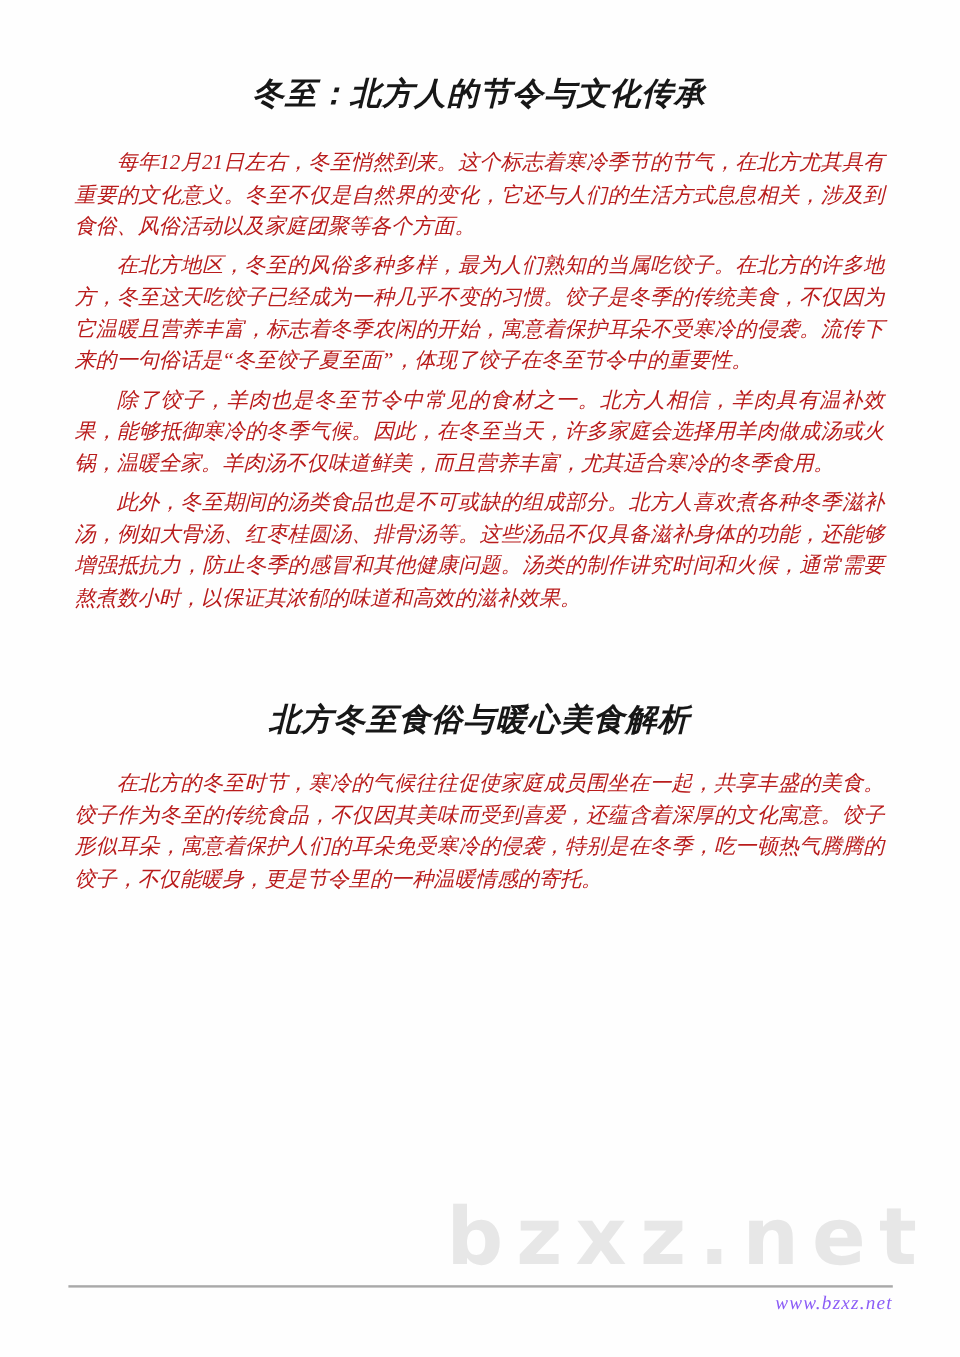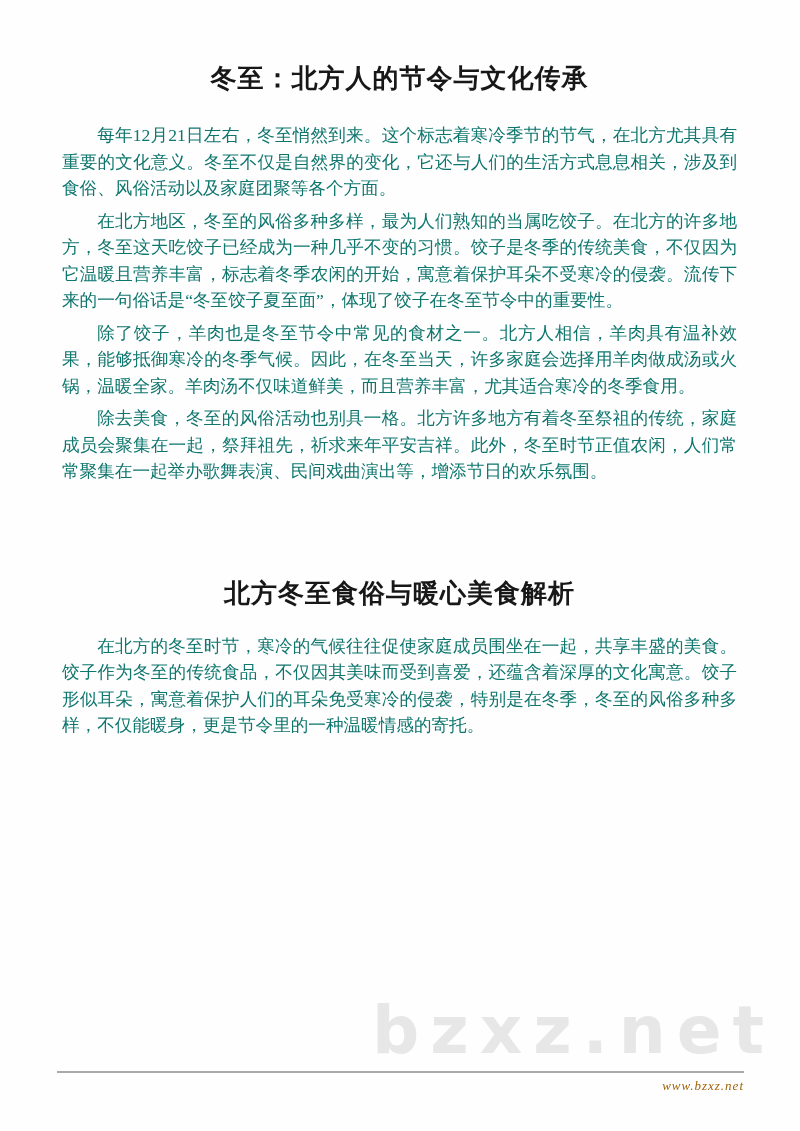--- a/index.html
+++ b/index.html
@@ -13,40 +13,41 @@
     position: relative;
     overflow: hidden;
     font-family: "Liberation Serif", serif;
   }
   .page {
     position: absolute;
     inset: 0;
     z-index: 1;
     padding: 62px 63px 0 62px;
     box-sizing: border-box;
+    font-style: italic;
   }
   .doc-title {
     font-family: "Liberation Sans", "DejaVu Sans", sans-serif;
     font-weight: 700;
     font-size: 26px;
     line-height: 32px;
     letter-spacing: 1px;
     text-align: center;
     color: #171717;
     margin: 0 0 28px 0;
   }
   .doc-title.second {
-    margin-top: 92px;
+    margin-top: 72px;
     margin-bottom: 24px;
   }
   .par {
     font-family: "Liberation Serif", "DejaVu Serif", serif;
     font-size: 17.6px;
     line-height: 26.5px;
-    color: #0f766e;
+    color: #b91c1c;
     text-align: justify;
     text-indent: 2em;
     margin: 0 0 6px 0;
     word-break: break-all;
   }
   .watermark {
     position: absolute;
     left: 372px;
     top: 998px;
     z-index: 0;
@@ -68,39 +69,39 @@
     background: #a9a9a9;
     z-index: 2;
   }
   .footer-url {
     position: absolute;
     right: 56px;
     top: 1078px;
     z-index: 2;
     font-family: "Liberation Serif", "DejaVu Serif", serif;
     font-style: italic;
-    font-size: 13px;
+    font-size: 16px;
     letter-spacing: 1px;
-    color: #a16207;
+    color: #8b5cf6;
   }
 </style>
 </head>
 <body>
 
 <div class="watermark">bzxz.net</div>
 
 <div class="page">
 
   <h1 class="doc-title">冬至：北方人的节令与文化传承</h1>
 
   <p class="par">每年12月21日左右，冬至悄然到来。这个标志着寒冷季节的节气，在北方尤其具有重要的文化意义。冬至不仅是自然界的变化，它还与人们的生活方式息息相关，涉及到食俗、风俗活动以及家庭团聚等各个方面。</p>
   <p class="par">在北方地区，冬至的风俗多种多样，最为人们熟知的当属吃饺子。在北方的许多地方，冬至这天吃饺子已经成为一种几乎不变的习惯。饺子是冬季的传统美食，不仅因为它温暖且营养丰富，标志着冬季农闲的开始，寓意着保护耳朵不受寒冷的侵袭。流传下来的一句俗话是“冬至饺子夏至面”，体现了饺子在冬至节令中的重要性。</p>
   <p class="par">除了饺子，羊肉也是冬至节令中常见的食材之一。北方人相信，羊肉具有温补效果，能够抵御寒冷的冬季气候。因此，在冬至当天，许多家庭会选择用羊肉做成汤或火锅，温暖全家。羊肉汤不仅味道鲜美，而且营养丰富，尤其适合寒冷的冬季食用。</p>
-  <p class="par">除去美食，冬至的风俗活动也别具一格。北方许多地方有着冬至祭祖的传统，家庭成员会聚集在一起，祭拜祖先，祈求来年平安吉祥。此外，冬至时节正值农闲，人们常常聚集在一起举办歌舞表演、民间戏曲演出等，增添节日的欢乐氛围。</p>
+  <p class="par">此外，冬至期间的汤类食品也是不可或缺的组成部分。北方人喜欢煮各种冬季滋补汤，例如大骨汤、红枣桂圆汤、排骨汤等。这些汤品不仅具备滋补身体的功能，还能够增强抵抗力，防止冬季的感冒和其他健康问题。汤类的制作讲究时间和火候，通常需要熬煮数小时，以保证其浓郁的味道和高效的滋补效果。</p>
 
   <h1 class="doc-title second">北方冬至食俗与暖心美食解析</h1>
 
-  <p class="par">在北方的冬至时节，寒冷的气候往往促使家庭成员围坐在一起，共享丰盛的美食。饺子作为冬至的传统食品，不仅因其美味而受到喜爱，还蕴含着深厚的文化寓意。饺子形似耳朵，寓意着保护人们的耳朵免受寒冷的侵袭，特别是在冬季，冬至的风俗多种多样，不仅能暖身，更是节令里的一种温暖情感的寄托。</p>
+  <p class="par">在北方的冬至时节，寒冷的气候往往促使家庭成员围坐在一起，共享丰盛的美食。饺子作为冬至的传统食品，不仅因其美味而受到喜爱，还蕴含着深厚的文化寓意。饺子形似耳朵，寓意着保护人们的耳朵免受寒冷的侵袭，特别是在冬季，吃一顿热气腾腾的饺子，不仅能暖身，更是节令里的一种温暖情感的寄托。</p>
 
 </div>
 
 <div class="footer-rule"></div>
 <div class="footer-url">www.bzxz.net</div>
 
 </body></html>

